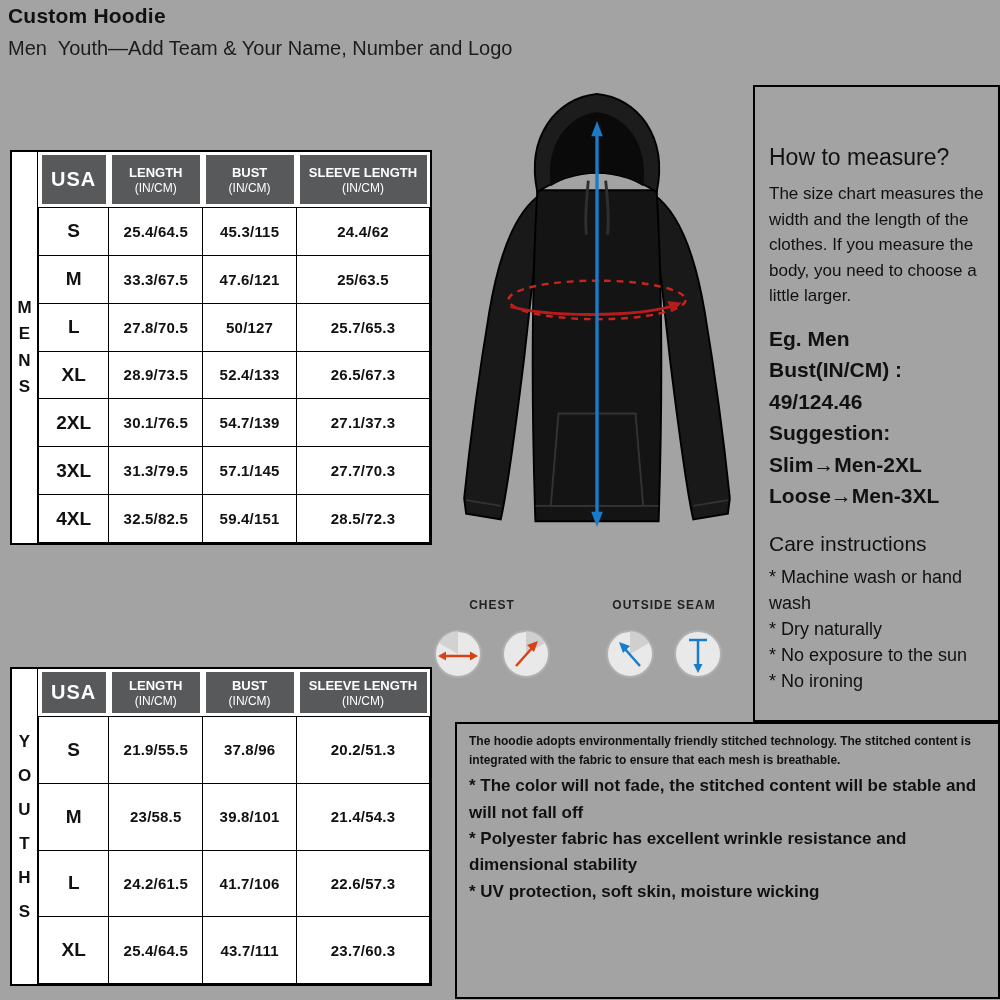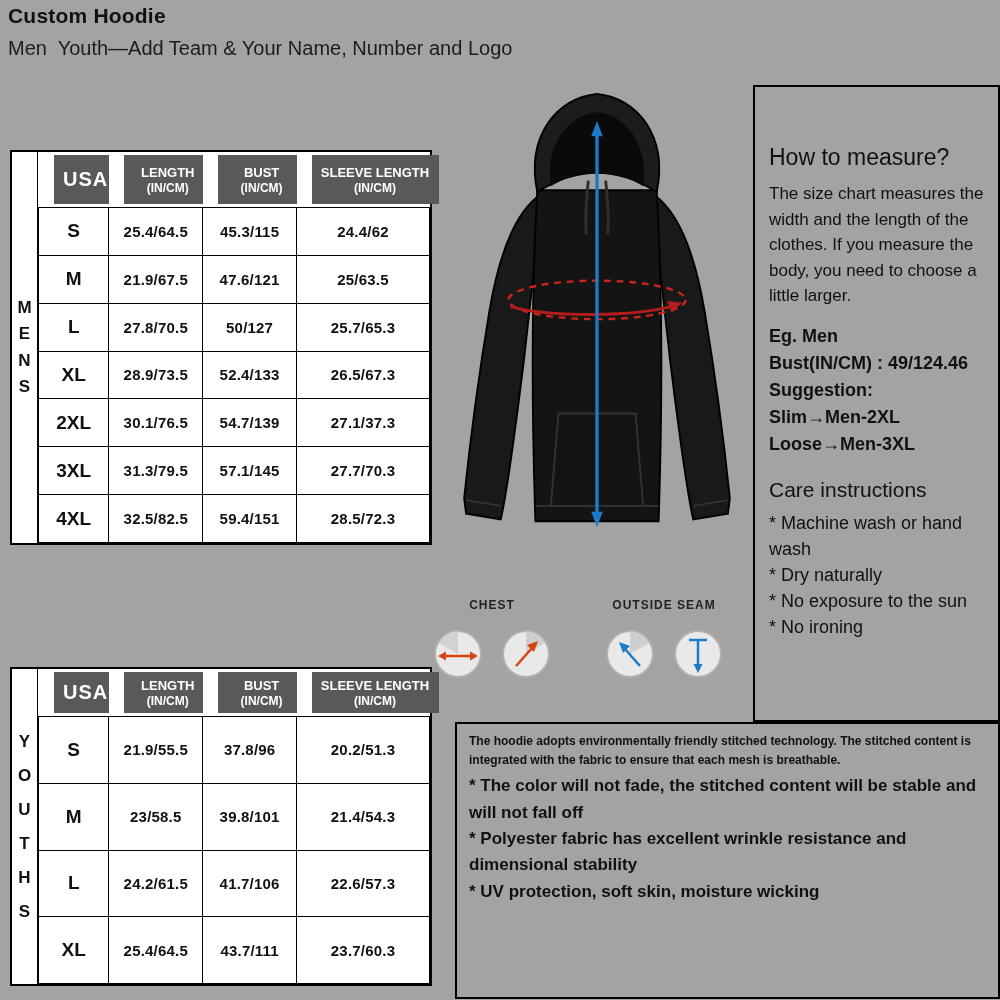--- a/index.html
+++ b/index.html
@@ -22,47 +22,47 @@
   #mens-table .group-label { line-height:1.55; }
   #youths-table .group-label { line-height:2.0; }
   .table-holder { flex:1; }
   .table-holder table { width:100%; height:100%; border-collapse:collapse; table-layout:fixed; }
   .table-holder th:nth-child(1), .table-holder td:nth-child(1) { width:18%; }
   .table-holder th:nth-child(2), .table-holder td:nth-child(2) { width:24%; }
   .table-holder th:nth-child(3), .table-holder td:nth-child(3) { width:24%; }
   .table-holder th:nth-child(4), .table-holder td:nth-child(4) { width:34%; }
   th { padding:3px; background:#fff; }
   .hcell { background:#58595b; color:#fff; width:100%; display:flex; flex-direction:column;
-           align-items:center; justify-content:center; gap:1px;margin-left:12px; }
+           align-items:center; justify-content:center; gap:1px; }
   #mens-table .hcell { height:49px; }
   #youths-table .hcell { height:41px; }
   .usa-label { font-size:20px; font-weight:700; letter-spacing:1px; }
   .col-line1 { font-size:13px; font-weight:700; white-space:nowrap; }
-  .col-line2 { font-size:12px; font-weight:700; }
+  .col-line2 { font-size:12px; font-weight:400; }
   td { border:1px solid #000; text-align:center; vertical-align:middle; background:#fff; }
   .size-cell { font-size:19px; font-weight:700; }
   .value-cell { font-size:15px; font-weight:700; letter-spacing:.2px; }
 
   
   #hoodie { position:absolute; left:443px; top:84px; width:308px; height:505px; }
   #hoodie svg { width:100%; height:100%; }
 
   
   #measure-row { position:absolute; left:432px; top:598px; display:flex; gap:52px; }
   .measure-group { display:flex; flex-direction:column; align-items:center; }
   .measure-label { font-size:12px; font-weight:700; letter-spacing:1px; color:#222; }
   .icon-pair { display:flex; gap:16px; margin-top:16px; }
 
   
   #right-panel { position:absolute; left:753px; top:85px; width:247px; height:637px;
                  border:2px solid #000; padding:12px 12px 8px 14px; }
   .htm-title { font-size:23px; color:#111;margin-top:45px; }
   .htm-desc { margin-top:10px; font-size:17px; line-height:1.5; }
   .htm-example { margin-top:14px; }
-  .example-line { font-size:18px; font-weight:700; line-height:1.5; }
+  .example-line { font-size:21px; font-weight:700; line-height:1.5; }
   .care-title { margin-top:20px; font-size:21px; }
   .care-list { margin-top:8px; }
   .care-item { font-size:18px; line-height:1.45; }
 
   
   #bottom-panel { position:absolute; left:455px; top:722px; width:545px; height:277px;
                   border:2px solid #000; padding:8px 12px; }
   .notes-intro { font-size:12px; font-weight:700; line-height:1.55; }
   .notes-list { margin-top:4px; }
   .note-item { font-size:17px; font-weight:700; line-height:1.55; margin-top:0; }
@@ -113,21 +113,21 @@
           </thead>
           <tbody>
             <tr>
               <td class="size-cell">S</td>
               <td class="value-cell">25.4/64.5</td>
               <td class="value-cell">45.3/115</td>
               <td class="value-cell">24.4/62</td>
             </tr>
             <tr>
               <td class="size-cell">M</td>
-              <td class="value-cell">21.9/67.5</td>
+              <td class="value-cell">33.3/67.5</td>
               <td class="value-cell">47.6/121</td>
               <td class="value-cell">25/63.5</td>
             </tr>
             <tr>
               <td class="size-cell">L</td>
               <td class="value-cell">27.8/70.5</td>
               <td class="value-cell">50/127</td>
               <td class="value-cell">25.7/65.3</td>
             </tr>
             <tr>

